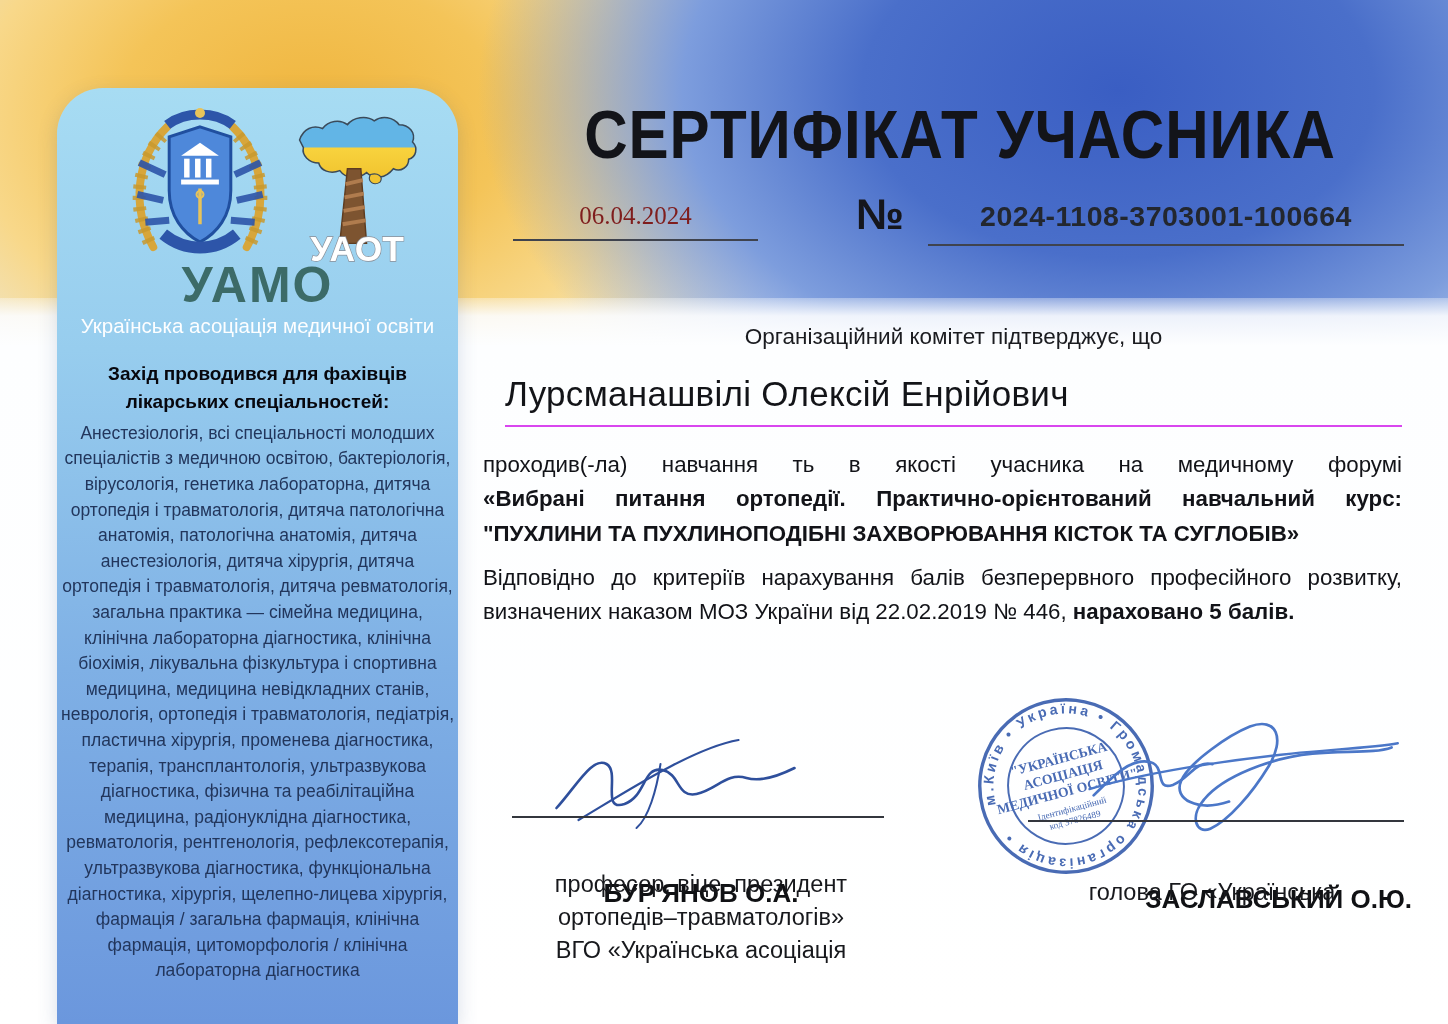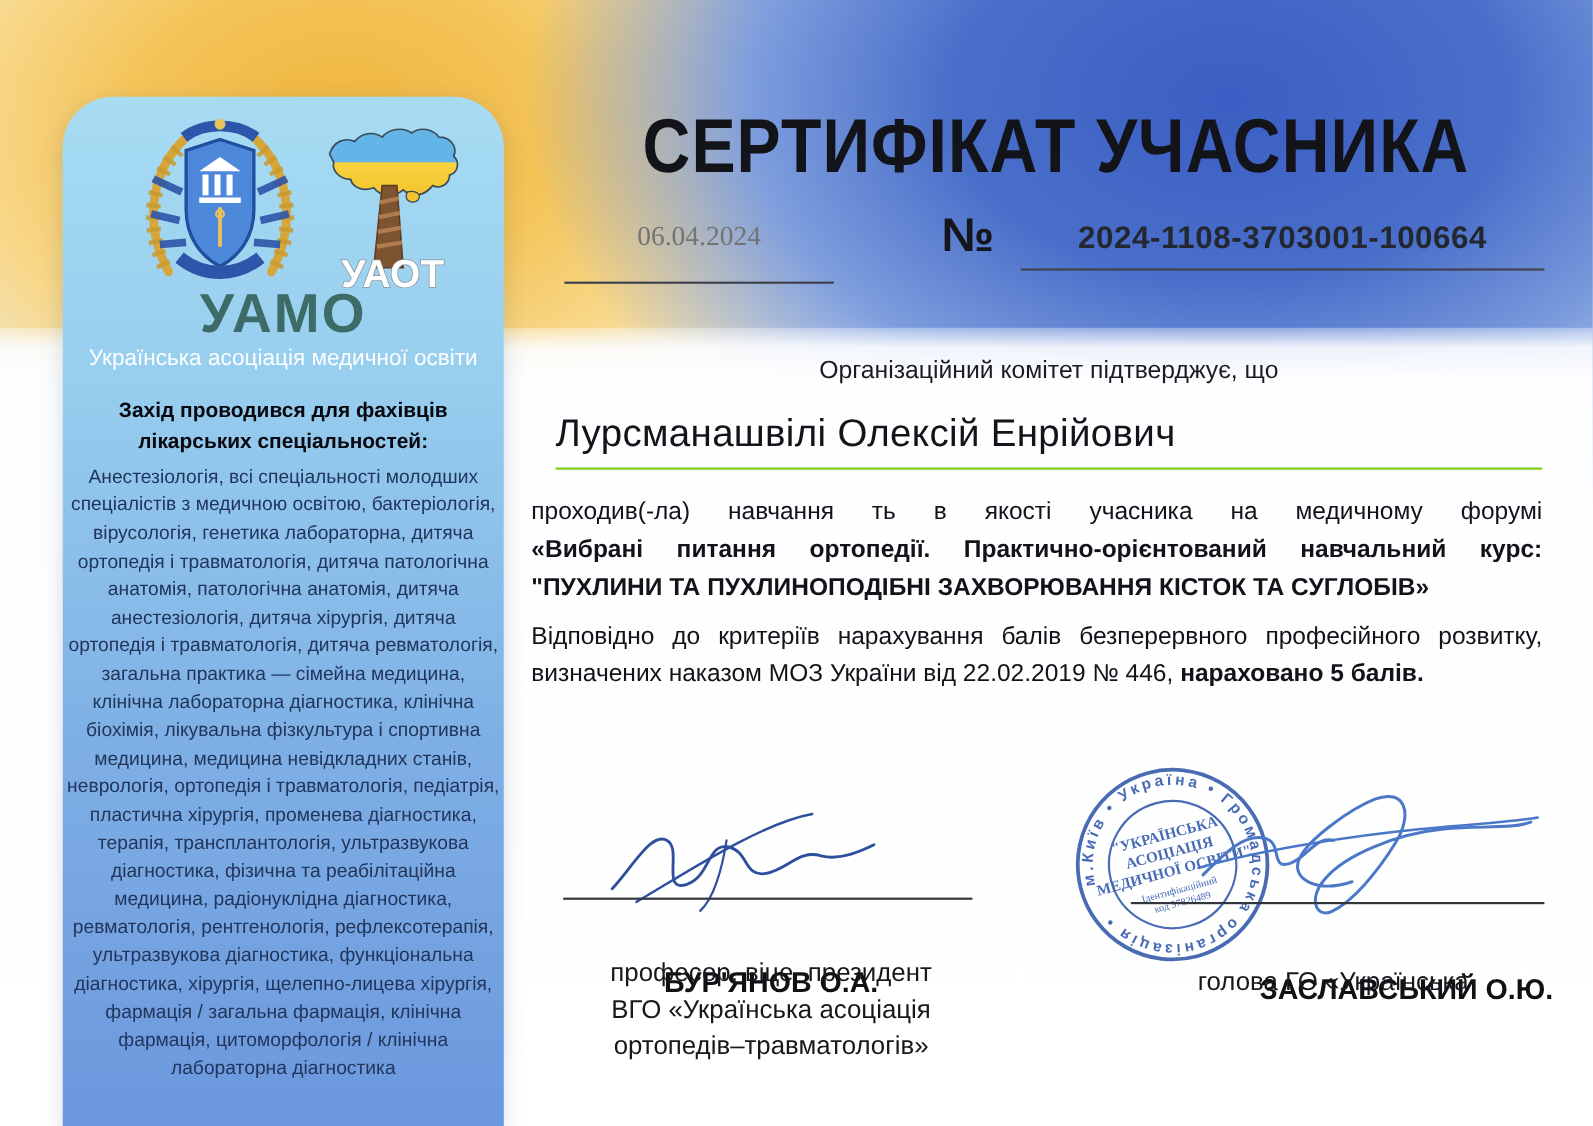--- a/index.html
+++ b/index.html
@@ -30,33 +30,33 @@
   .uamo-abbr { font-size:50px; font-weight:800; letter-spacing:2px; color:var(--uamo-teal,#3c6b68); line-height:1.02; }
   .uamo-full { font-size:20.5px; color:#fdfeff; margin-top:3px; }
   .audience { font-size:19px; font-weight:700; color:#07070d; line-height:1.47; margin-top:22px; padding:0 14px; }
   .specialties { font-size:17.5px; color:var(--specialty-ink,#22365c); line-height:25.6px; margin-top:5px; padding:0 3px; }
 
   
   .title { position:absolute; left:500px; right:28px; top:94px; text-align:center;
     font-size:62px; font-weight:800; letter-spacing:1px; color:#131419;
     transform:scale(0.97,1.12); transform-origin:center top; white-space:nowrap; }
   .date-wrap { position:absolute; left:513px; top:202px; width:245px; text-align:center;
-    border-bottom:2.5px solid #3f434e; padding-bottom:26px;
-    font-family:"Liberation Serif", serif; font-size:25px; color:#737373; }
+    border-bottom:2.5px solid #3f434e; padding-bottom:9px;
+    font-family:"Liberation Serif", serif; font-size:25px; color:#7f1d1d; }
   .no-sign { position:absolute; left:856px; top:190px; font-size:43px; font-weight:800; color:#15161c; }
   .number-wrap { position:absolute; left:928px; top:200px; width:476px; text-align:center;
     border-bottom:2.5px solid #3f434e; padding-bottom:11px;
     font-size:28.5px; font-weight:600; letter-spacing:0.5px; color:#23272f; }
 
   
   .confirm { position:absolute; left:505px; right:46px; top:324px; text-align:center;
     font-size:22.5px; color:#1b1c20; }
   .name { position:absolute; left:505px; right:46px; top:374px;
     font-size:35px; font-weight:500; letter-spacing:0.3px; color:#131418;
-    border-bottom:2px solid #84cc16; padding-bottom:11px; }
+    border-bottom:2px solid #d946ef; padding-bottom:11px; }
   .body-text { position:absolute; left:483px; right:46px; top:448px;
     font-size:22.3px; line-height:1.54; color:#121318; }
   .p1 { text-align:justify; text-align-last:justify; }
   .course { font-weight:700; text-align:justify; }
   .p2 { margin-top:10px; text-align:justify; }
   .p2 b { font-weight:700; }
 
   
   .sig-line { position:absolute; border-top:2px solid #33363d; height:0; }
   .sig-line.left { left:512px; top:816px; width:372px; }
@@ -168,22 +168,22 @@
     <g fill="none" stroke="#2e4f9c" stroke-linecap="round">
       <path d="M14 78 C34 56 50 26 64 34 C78 42 58 82 82 74 C104 66 100 36 120 40 C138 44 134 68 154 64 C174 60 184 42 204 48 C218 52 236 46 252 38" stroke-width="2.6"></path>
       <path d="M36 90 C80 64 150 18 196 10" stroke-width="2.2"></path>
       <path d="M118 34 C114 60 106 88 94 98" stroke-width="2"></path>
     </g>
   </svg>
   <div class="sig-line left"></div>
   <div class="sig-name left">БУР'ЯНОВ О.А.</div>
   <div class="sig-role left">
     <div>професор, віце–президент</div>
+    <div>ортопедів–травматологів»</div>
     <div>ВГО «Українська асоціація</div>
-    <div>ортопедів–травматологів»</div>
   </div>
 
   <svg class="ink right" viewBox="0 0 320 120">
     <g fill="none" stroke="#4b77c8" stroke-linecap="round">
       <path d="M20 80 C40 60 56 44 74 48 C90 52 78 76 96 70 C112 64 118 46 134 50" stroke-width="2.6"></path>
       <path d="M150 86 C120 96 96 84 104 66 C112 48 150 22 170 14 C196 4 204 26 188 52 C172 78 150 104 132 112 C118 118 112 100 126 84 C144 62 190 44 230 40 C262 37 290 40 306 34" stroke-width="2.6"></path>
       <path d="M16 74 C70 58 150 46 210 40 C250 36 290 34 312 30" stroke-width="2.2"></path>
     </g>
   </svg>
   <div class="sig-line right"></div>

